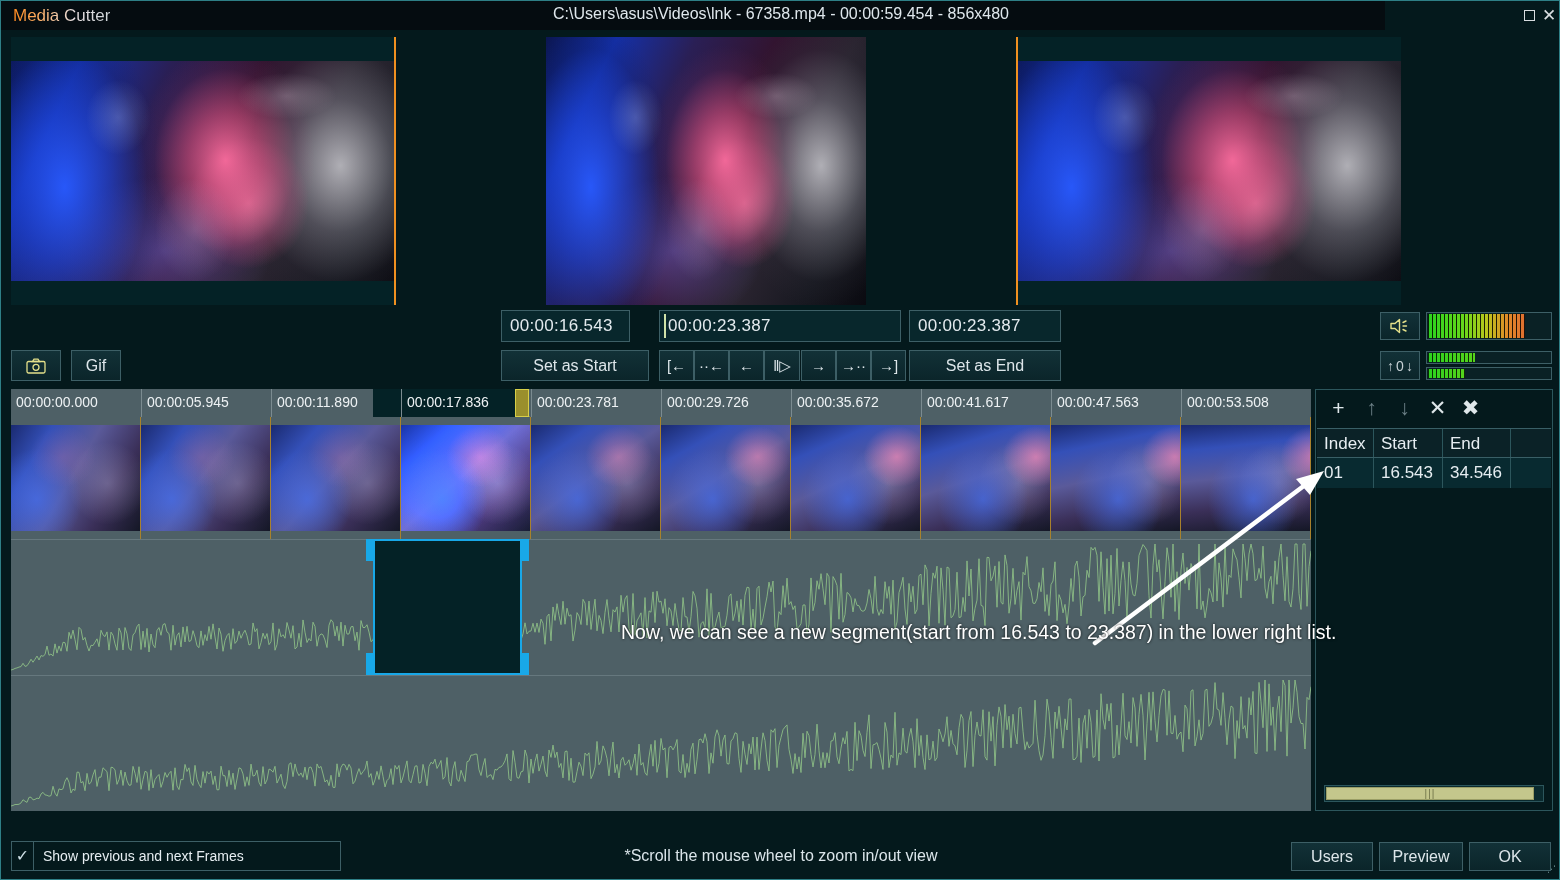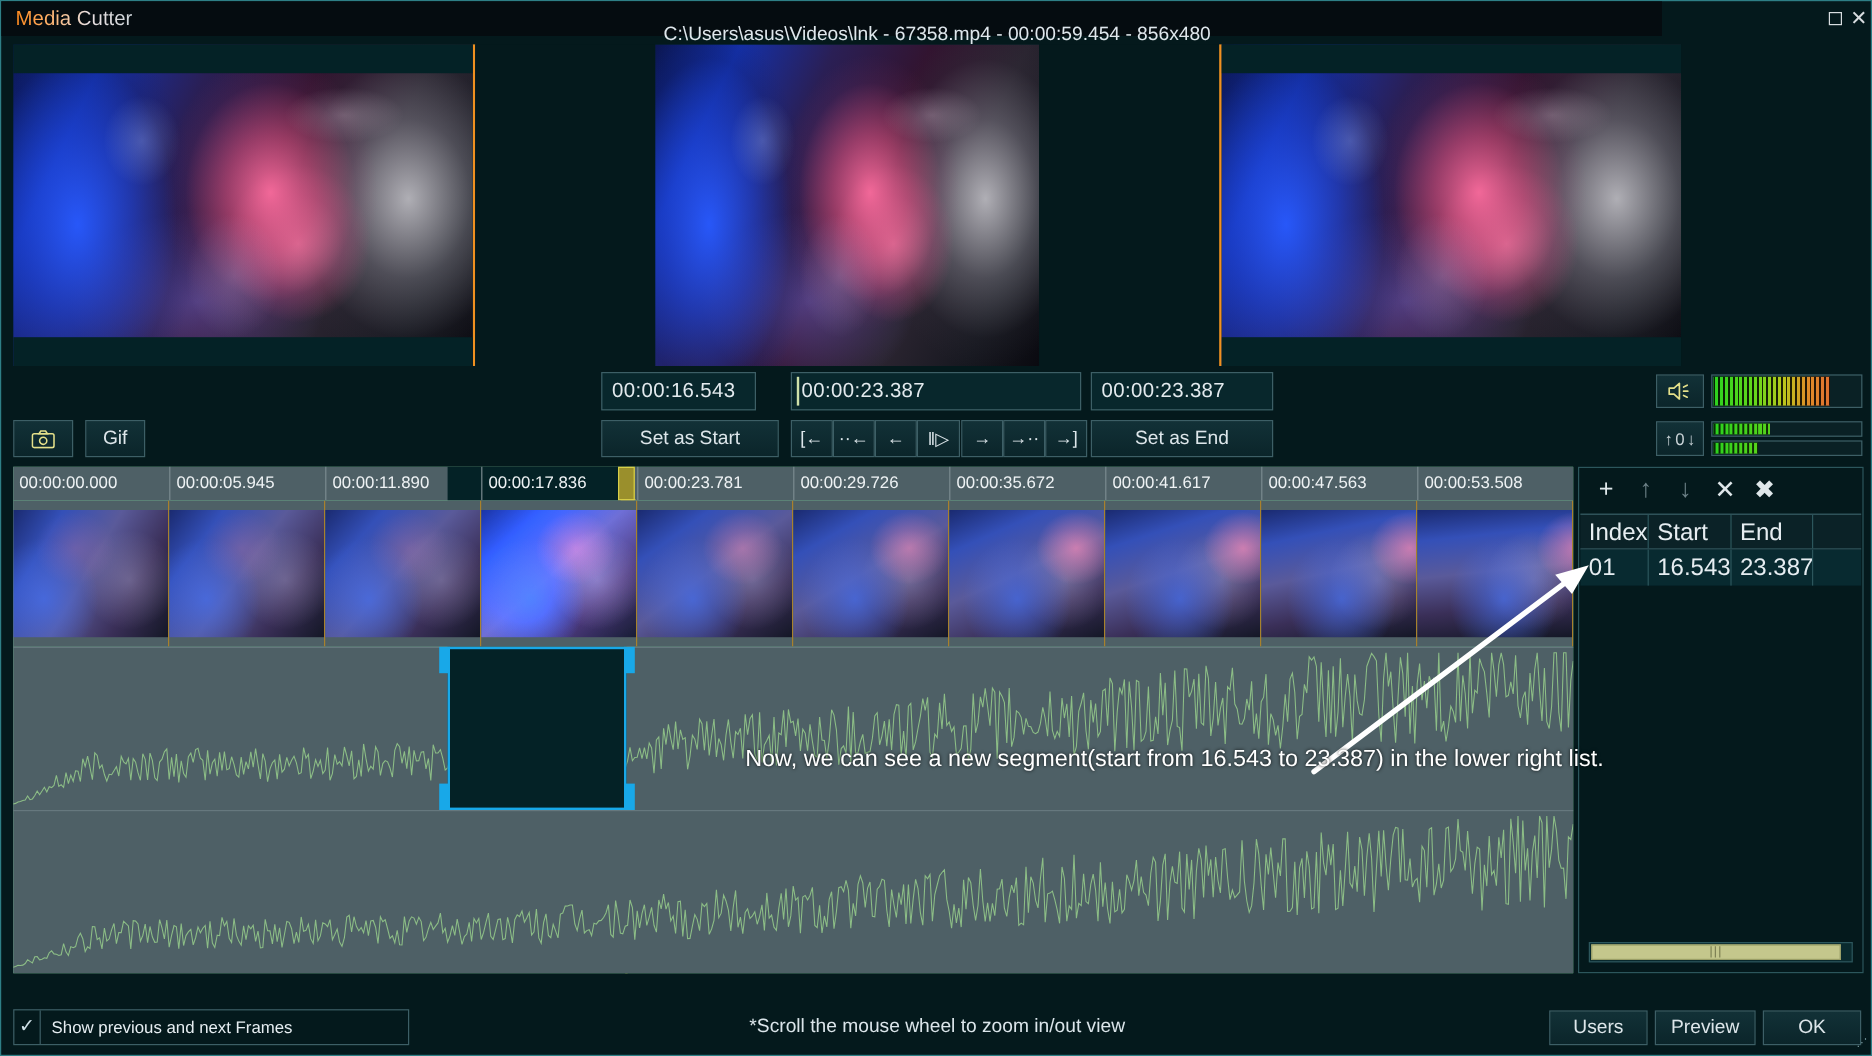--- a/index.html
+++ b/index.html
@@ -26,21 +26,21 @@
   #app-title {
     position: absolute; left: 12px; top: 5px;
     font-size: 17px; font-weight: 400;
     background: linear-gradient(90deg, #ff8a1e 0%, #ffb169 28%, #e8dfe0 62%, #cfd6da 100%);
     -webkit-background-clip: text; background-clip: text;
     -webkit-text-fill-color: transparent; color: transparent;
     white-space: nowrap;
   }
   #doc-title {
     position: absolute; left: 0; top: 4px; width: 1560px;
-    text-align: center; color: #dfe7ec; font-size: 16px; white-space: nowrap; margin-top: 15px;
+    text-align: center; color: #dfe7ec; font-size: 16px; white-space: nowrap;
   }
   .wbtn {
     position: absolute; top: 7px; width: 16px; height: 16px;
     cursor: pointer;
   }
   #btn-max { left: 1521px; }
   #btn-max i { display:block; width:11px; height:11px; margin:2px 0 0 2px;
     border:1.6px solid #d8dde0; }
   #btn-close { left: 1540px; color: #d8dde0; font-size: 17px; line-height: 15px;
     text-align: center; }
@@ -216,21 +216,21 @@
     display: flex; align-items: center; justify-content: center; cursor: pointer;
   }
   .segtool.dim { color: #6e8288; }
   #segtable { position: absolute; left: 1px; top: 38px; width: 234px; }
   .segrow { display: flex; height: 30px; }
   .segrow.head {
     background: #0b2227; border-top: 1px solid #395f66; border-bottom: 1px solid #395f66;
   }
   .segrow.sel { background: #082a30; }
   .segcell {
-    color: #e6edf1; font-size: 20px; line-height: 30px; padding-left: 7px;
+    color: #e6edf1; font-size: 17px; line-height: 30px; padding-left: 7px;
     border-right: 1px solid #2c565c; overflow: hidden; white-space: nowrap;
   }
   .c-index { width: 57px; } .c-start { width: 69px; } .c-end { width: 68px; }
   .c-pad { width: 40px; border-right: none; }
   #segscroll {
     position: absolute; left: 8px; bottom: 8px; width: 220px; height: 17px;
     background: #0a2a2e; border: 1px solid #2c565c;
   }
   #segscroll-thumb {
     position: absolute; left: 1px; top: 1px; width: 208px; height: 13px;
@@ -431,21 +431,21 @@
     <div id="segtable">
         <div class="segrow head">
           <div class="segcell c-index">Index</div>
           <div class="segcell c-start">Start</div>
           <div class="segcell c-end">End</div>
           <div class="segcell c-pad"></div>
         </div>
         <div class="segrow sel">
           <div class="segcell c-index">01</div>
           <div class="segcell c-start">16.543</div>
-          <div class="segcell c-end">23.387</div>
+          <div class="segcell c-end">34.546</div>
           <div class="segcell c-pad"></div>
         </div>
       </div>
     <div id="segscroll">
       <div id="segscroll-thumb">|||</div>
     </div>
   </div>
 
   <svg id="annot-arrow" viewBox="0 0 240 190">
     <path d="M4 182 L222 18" stroke="#ffffff" stroke-width="4.5" stroke-linecap="round"></path>

